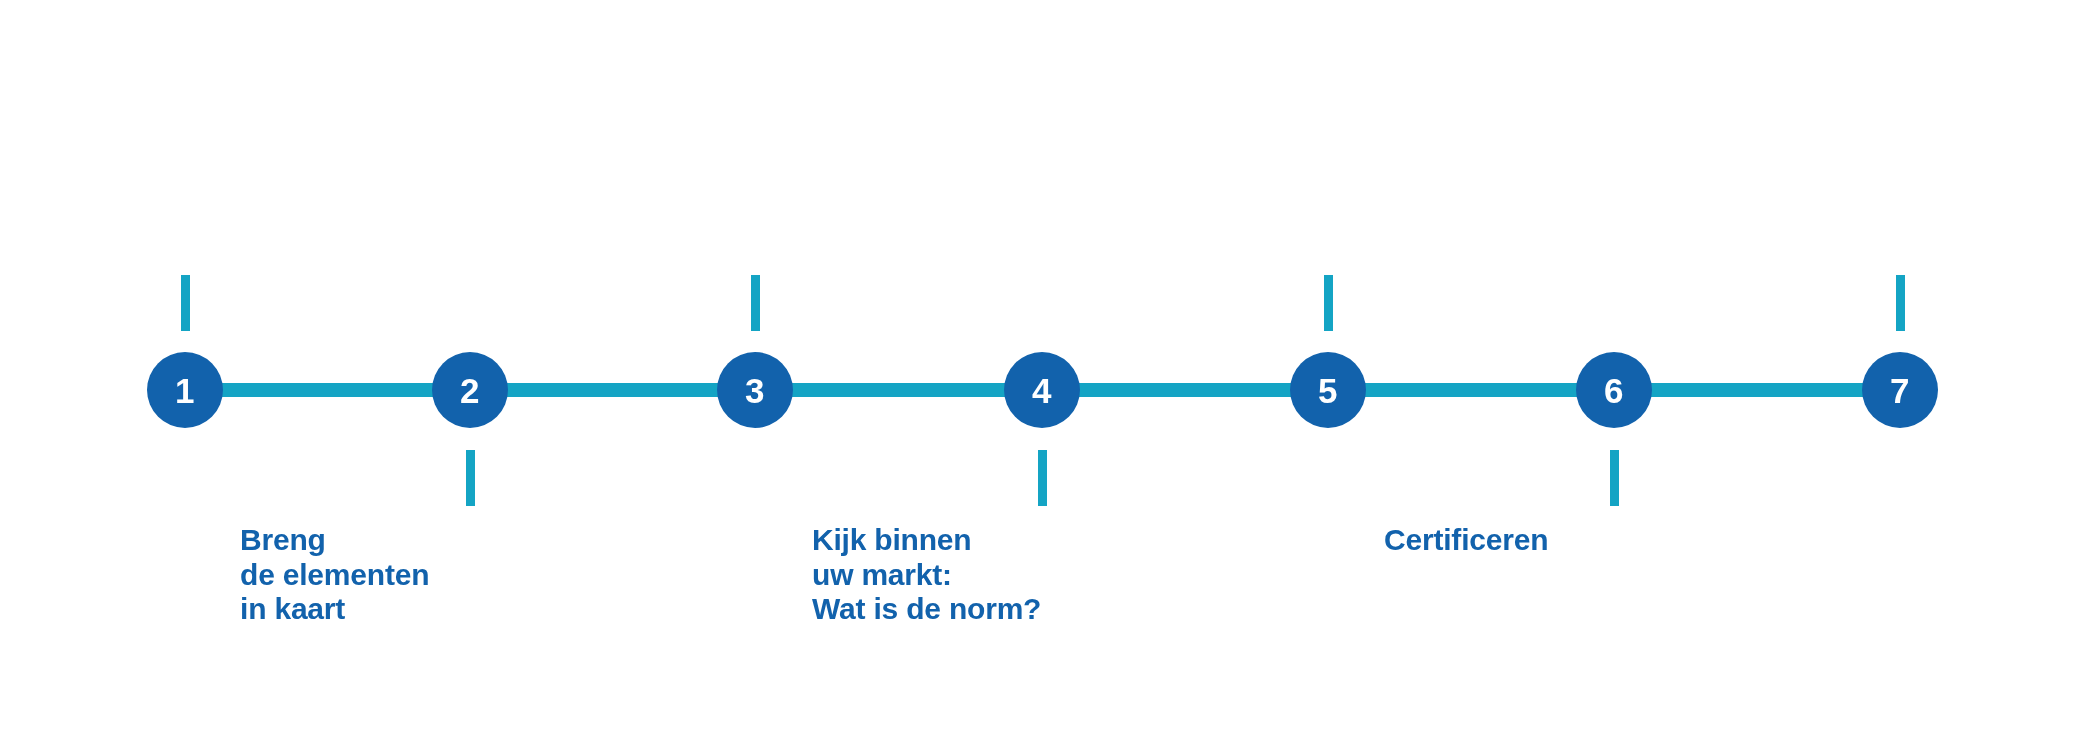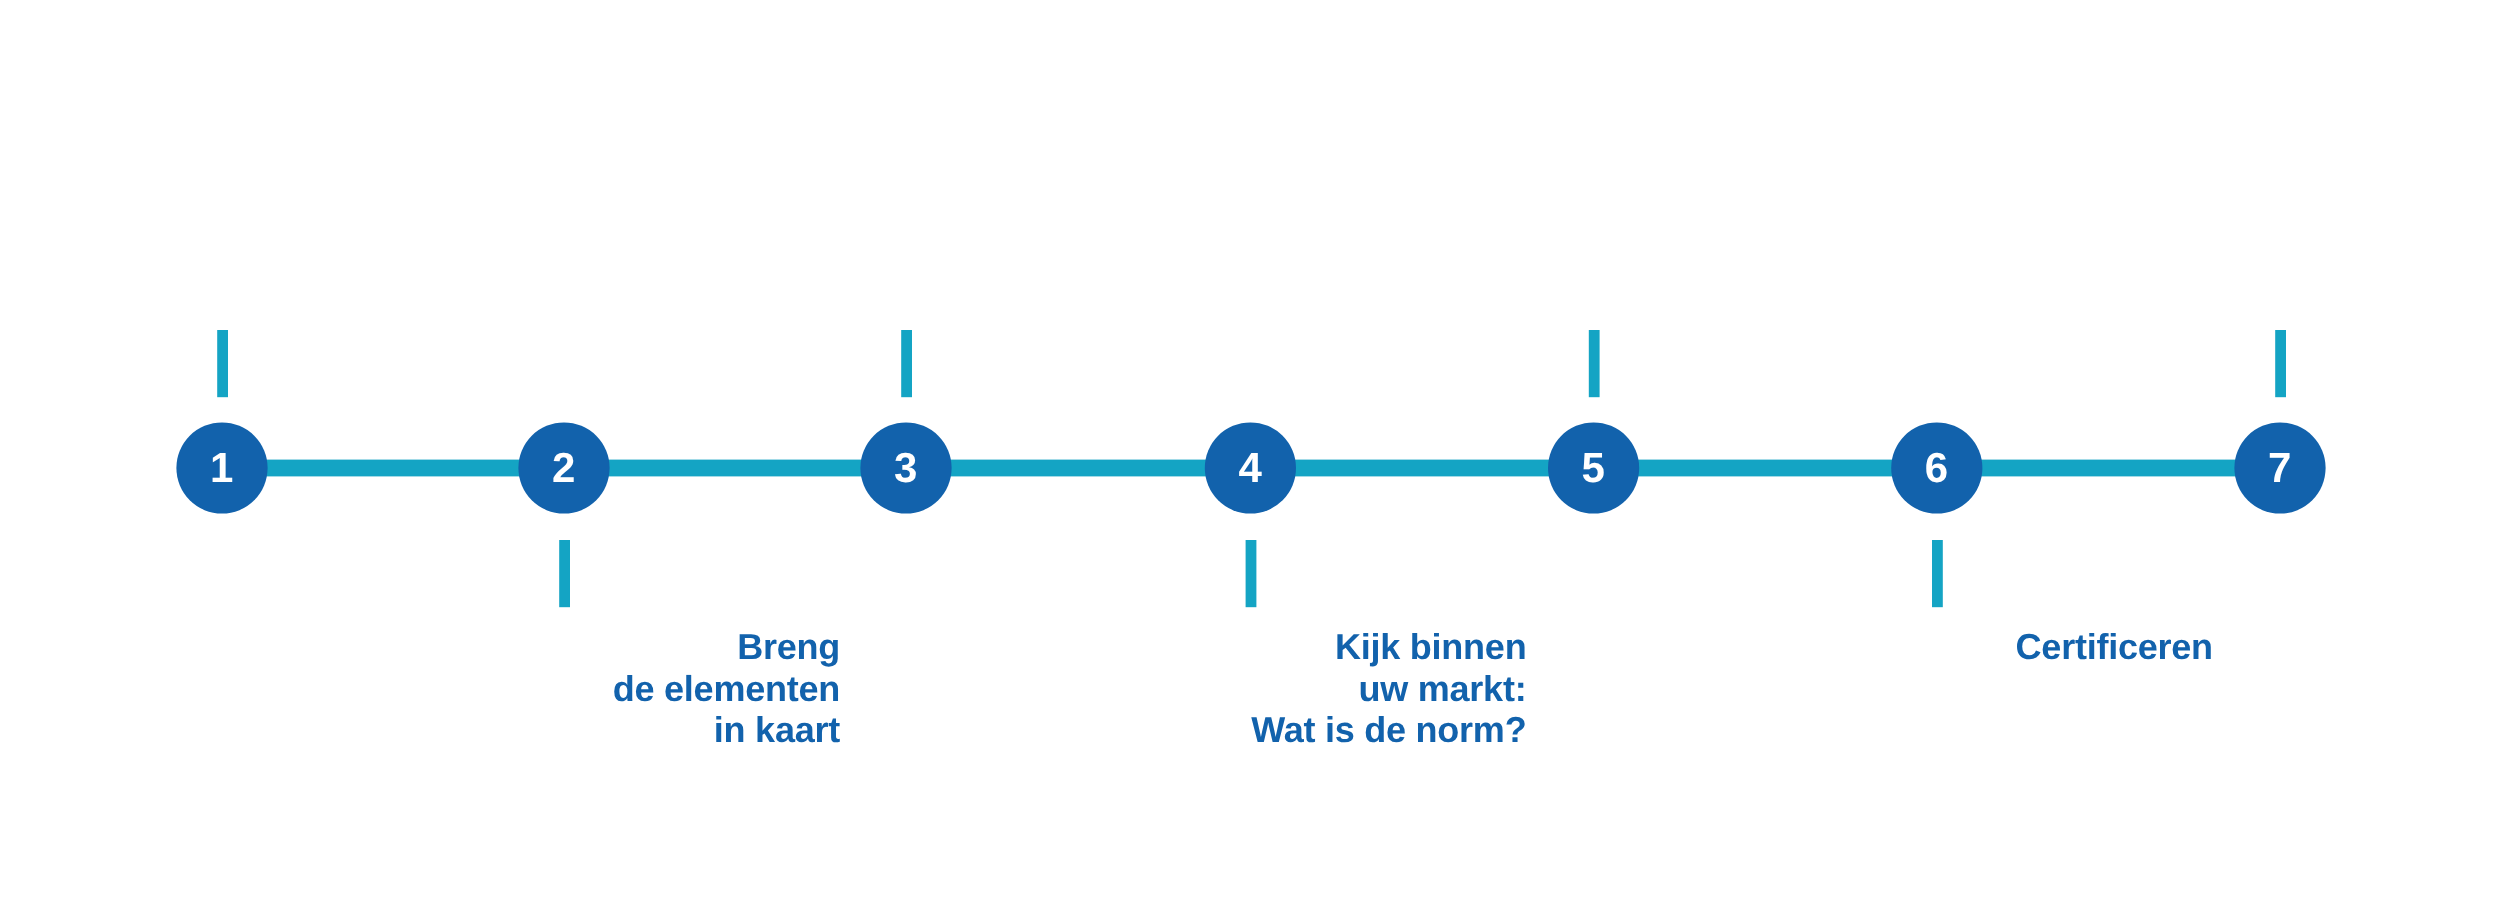--- a/index.html
+++ b/index.html
@@ -74,21 +74,21 @@
     height: 56px;
   }
 
   
   .label {
     position: absolute;
     color: #1262AC;
     font-size: 30px;
     font-weight: bold;
     line-height: 1.15;
-    text-align: right;
+    text-align: left;
     white-space: pre-line;
     width: 460px;
     left: -230px;
     letter-spacing: -0.2px;
   }
   .label-below {
     top: 523px;
   }
 </style>
 </head>

